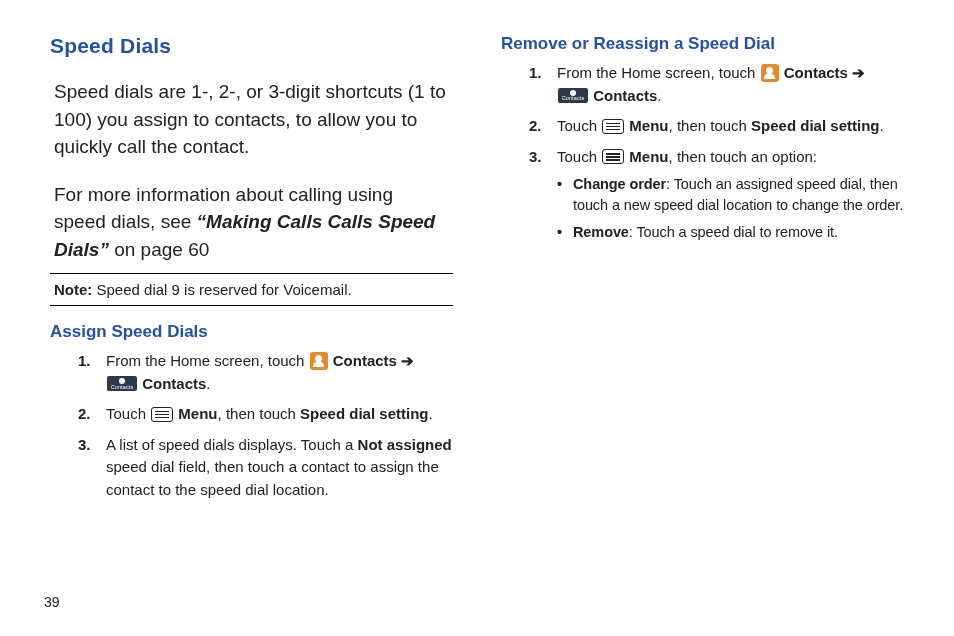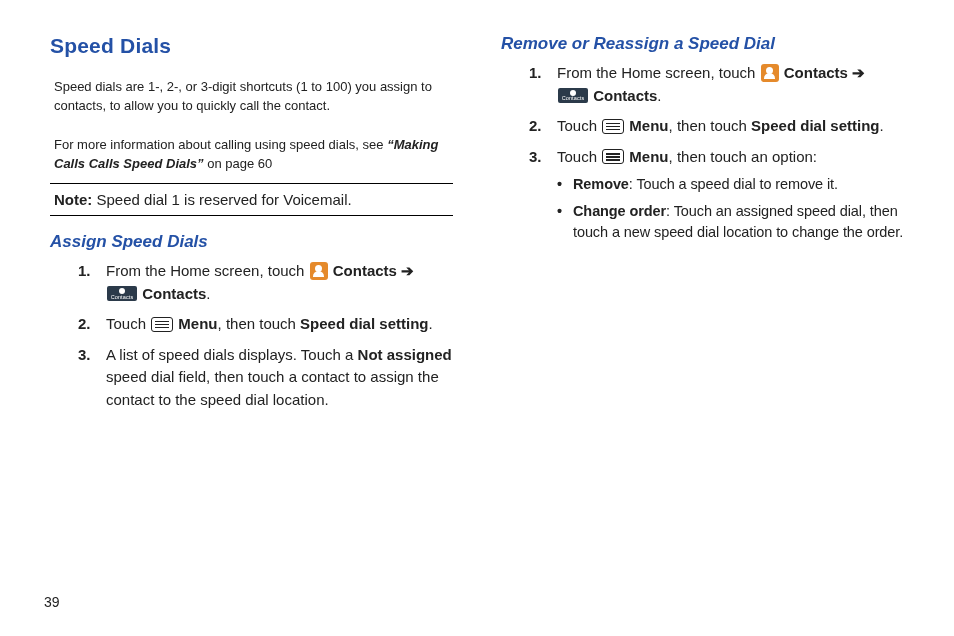--- a/index.html
+++ b/index.html
@@ -23,27 +23,26 @@
   .h1 {
     color: #2451a6;
     font-weight: bold;
     font-size: 21px;
     margin-bottom: 8px;
     letter-spacing: 0.2px;
   }
   .h2 {
     color: #2451a6;
     font-weight: bold;
-    font-style: italic;
     font-size: 17px;
     margin-top: 16px;
     margin-bottom: 8px;
   }
   .para {
-    font-size: 13px;
+    font-size: 19px;
     line-height: 1.45;
     margin: 20px 4px 10px 4px;
   }
   .ref-italic { font-style: italic; }
   .note-box {
     border-top: 1px solid #000;
     border-bottom: 1px solid #000;
     padding: 7px 4px;
     margin: 8px 0 14px 0;
     font-size: 15px;
@@ -163,21 +162,21 @@
   <div class="col">
     <div class="h1">Speed Dials</div>
 
     <p class="para">Speed dials are 1-, 2-, or 3-digit shortcuts (1 to 100) you assign to contacts, to allow you to quickly call the contact.</p>
 
     <p class="para">
       <span>For more information about calling using speed dials, see </span><span class="ref-italic b">“Making Calls Calls Speed Dials”</span><span> on page 60</span>
     </p>
 
     <div class="note-box">
-      <span class="b">Note:</span><span> Speed dial 1 is reserved for Voicemail.</span>
+      <span class="b">Note:</span><span> Speed dial 9 is reserved for Voicemail.</span>
     </div>
 
     <div class="h2">Assign Speed Dials</div>
 
     <ol class="steps">
       <li>
         <span>From the Home screen, touch </span><span class="icon icon-contacts"></span><span class="b"> Contacts </span><span class="arrow">➔</span>
         <br>
         <span class="icon-contacts-small"></span><span class="b"> Contacts</span><span>.</span>
       </li>
@@ -199,25 +198,25 @@
         <br>
         <span class="icon-contacts-small"></span><span class="b"> Contacts</span><span>.</span>
       </li>
       <li>
         <span>Touch </span><span class="icon-menu"></span><span class="b"> Menu</span><span>, then touch </span><span class="b">Speed dial setting</span><span>.</span>
       </li>
       <li>
         <span>Touch </span><span class="icon-menu"></span><span class="b"> Menu</span><span>, then touch an option:</span>
         <ul class="sub">
           <li class="cond">
+            <span class="b">Change order</span><span>: Touch an assigned speed dial, then touch a new speed dial location to change the order.</span>
+          </li>
+          <li class="cond">
             <span class="b">Remove</span><span>: Touch a speed dial to remove it.</span>
           </li>
-          <li class="cond">
-            <span class="b">Change order</span><span>: Touch an assigned speed dial, then touch a new speed dial location to change the order.</span>
-          </li>
         </ul>
       </li>
     </ol>
   </div>
 
 </div>
 
 <div class="pagenum">39</div>
 
 </body></html>

